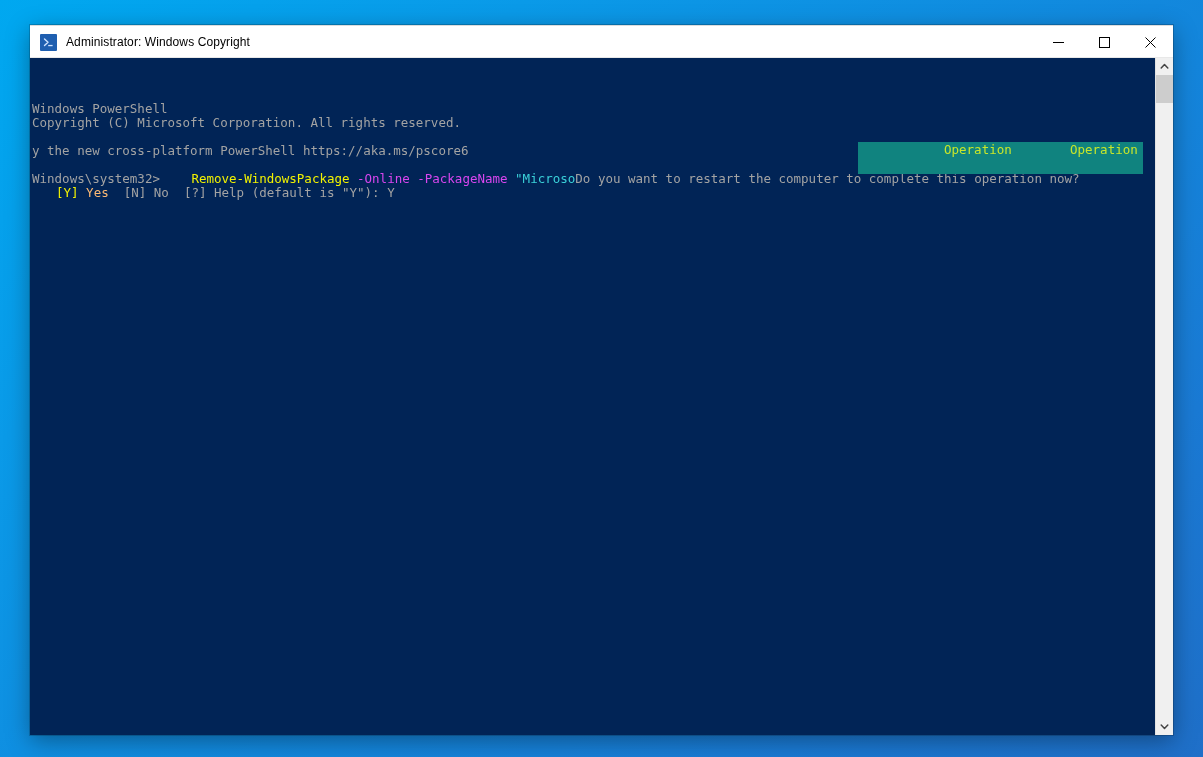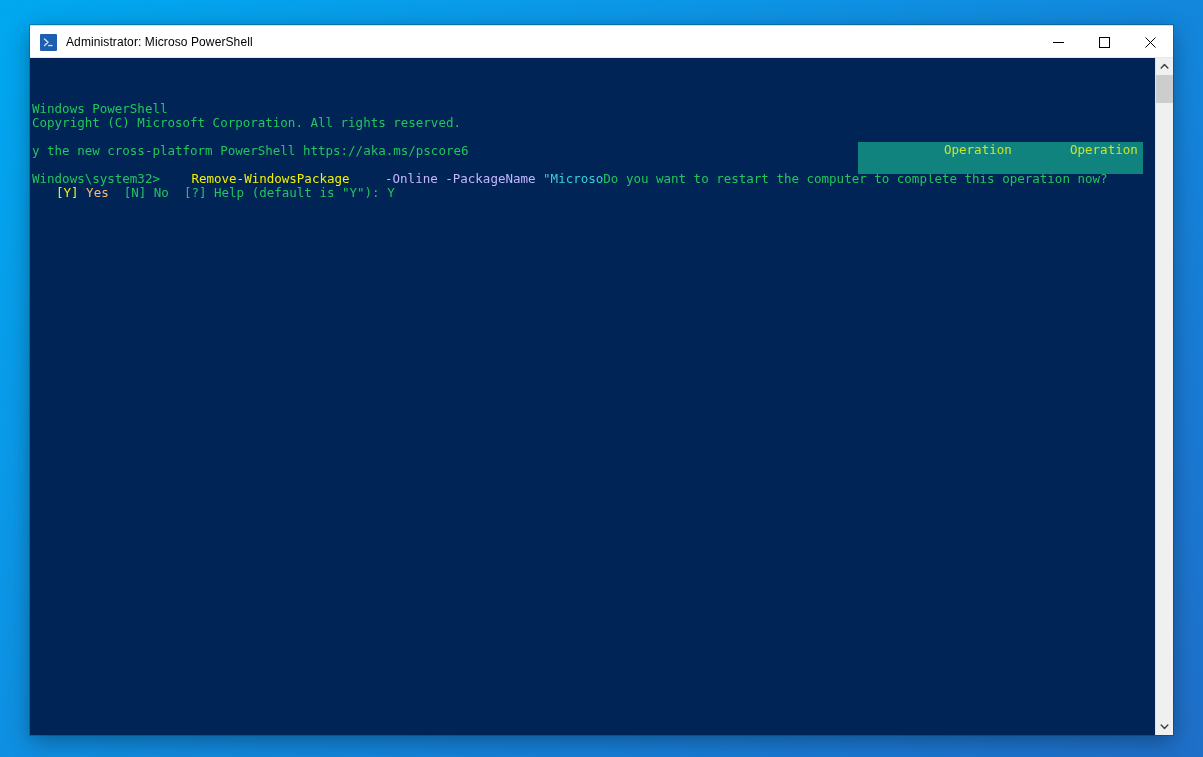--- a/index.html
+++ b/index.html
@@ -90,24 +90,24 @@
     font-family: "DejaVu Sans Mono", "Liberation Mono", monospace;
     font-size: 12.5px;
     line-height: 14px;
     color: #ccccd8;
     padding: 2px 0 0 2px;
     white-space: pre;
     overflow: hidden;
   }
   .cline { height: 14px; white-space: pre; }
 
-  .c-white   { color: #22c55e; }
+  .c-white   { color: #a3a3a3; }
   .c-yellow  { color: #f2f200; margin-left: 24px; }
   .c-yelgrn  { color: #fdba74; }
-  .c-gray    { color: #c4b5fd; margin-left: 28px; }
+  .c-gray    { color: #d946ef; }
   .c-cyan    { color: #3ad0d8; }
 
   
   #overlay-artifact {
     position: absolute;
     left: 0; top: 0;
     width: 100%; height: 100%;
     pointer-events: none;
   }
   .teal-row {
@@ -161,21 +161,21 @@
 
 <div id="ps-window">
 
   <div id="title-bar">
     <span class="app-icon">
       <svg width="13" height="13" viewBox="0 0 13 13">
         <path d="M2.5 3 L6 6.3 L2.5 9.6" fill="none" stroke="#cfe3ff" stroke-width="1.4" stroke-linecap="round" stroke-linejoin="round"></path>
         <rect x="6.2" y="8.9" width="4.4" height="1.3" fill="#cfe3ff"></rect>
       </svg>
     </span>
-    <span id="title-text">Administrator: Microso PowerShell</span>
+    <span id="title-text">Administrator: Windows Copyright</span>
     <span class="win-btns">
       <span class="win-btn">
         <svg width="11" height="11" viewBox="0 0 11 11">
             <line x1="0" y1="5.5" x2="11" y2="5.5" stroke="#000" stroke-width="1"></line>
           </svg>
       </span>
       <span class="win-btn">
         <svg width="11" height="11" viewBox="0 0 11 11">
             <rect x="0.5" y="0.5" width="10" height="10" fill="none" stroke="#000" stroke-width="1"></rect>
           </svg>

